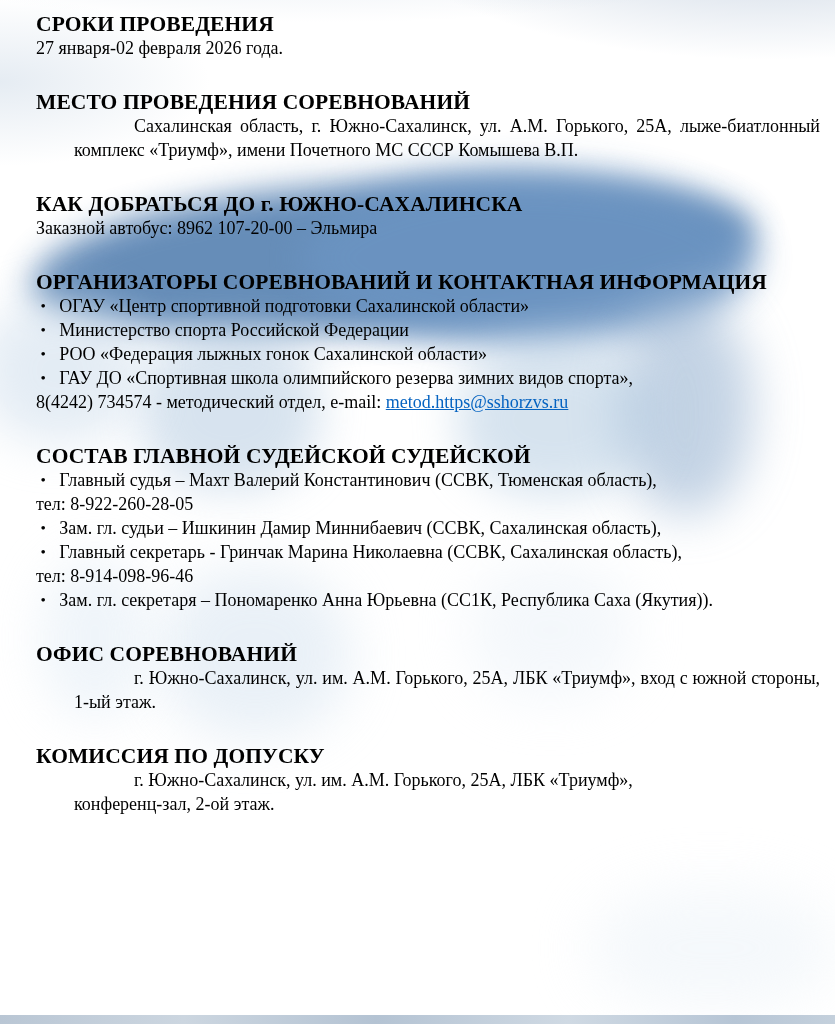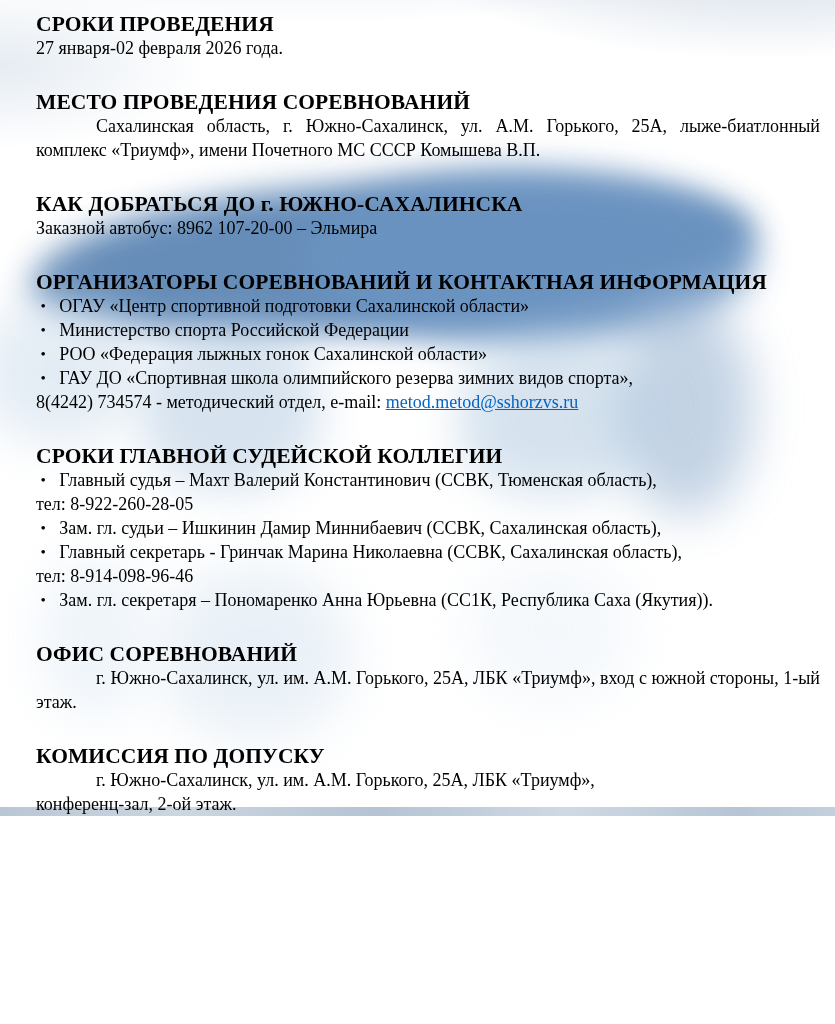--- a/index.html
+++ b/index.html
@@ -2,21 +2,21 @@
 <html lang="ru" style="--main-blue: #5e87b5; --mid-blue: #6b94c2; --light-blue: #b7cde2; --pale-blue: #dbe7f2; --link-color: #0563c1;"><head>
 <meta charset="utf-8">
 <style>
   html,body{margin:0;padding:0;}
   body{
     width:835px;height:1024px;overflow:hidden;background:#ffffff;
     font-family:"Liberation Serif","DejaVu Serif",serif;
     color:#000000;
     position:relative;
   }
-  .page{position:relative;width:835px;height:816px;overflow:hidden;}
+  .page{position:relative;width:835px;height:1024px;overflow:hidden;}
 
   
   .watermark{position:absolute;inset:0;pointer-events:none;}
   .wm{position:absolute;}
   .wm-top-arc{
     inset:0;
     background:
       radial-gradient(ellipse 620px 230px at 92% -90px, rgba(125,152,185,.50), rgba(125,152,185,0) 65%),
       radial-gradient(ellipse 900px 190px at 38% -95px, rgba(150,175,202,.38), rgba(150,175,202,0) 62%),
       radial-gradient(ellipse 300px 120px at 0% 8%, rgba(170,192,214,.30), rgba(170,192,214,0) 70%);
@@ -56,21 +56,21 @@
   section{margin:0;}
   section + section{margin-top:30px;}
   h2{
     margin:0;font-size:21.5px;line-height:24px;font-weight:bold;
     letter-spacing:.1px;
   }
   p{
     margin:0;font-size:18px;line-height:24px;
     white-space:pre-line;
   }
-  p.indent{text-indent:60px;}
+  p.indent{text-indent:60px;margin-left:38px;}
   p.justify{text-align:justify;}
   p.bullet .dot{
     display:inline-block;
     margin:0 13px 0 4px;
     transform:scale(.85);
   }
   a.lnk{color:var(--link-color,#0563c1);text-decoration:underline;}
 </style>
 </head>
 <body>
@@ -110,25 +110,25 @@
 
   <section>
       </section>
 
   <section>
     <h2>ОРГАНИЗАТОРЫ СОРЕВНОВАНИЙ И КОНТАКТНАЯ ИНФОРМАЦИЯ</h2>
   <p class="bullet"><span class="dot">•</span><span>ОГАУ «Центр спортивной подготовки Сахалинской области»</span></p>
         <p class="bullet"><span class="dot">•</span><span>Министерство спорта Российской Федерации</span></p>
         <p class="bullet"><span class="dot">•</span><span>РОО «Федерация лыжных гонок Сахалинской области»</span></p>
         <p class="bullet"><span class="dot">•</span><span>ГАУ ДО «Спортивная школа олимпийского резерва зимних видов спорта»,
-8(4242) 734574 - методический отдел, e-mail: </span><a class="lnk" href="#">metod.metod@sshorzvs.ru</a></p>
+8(4242) 734574 - методический отдел, e-mail: </span><a class="lnk" href="#">metod.https@sshorzvs.ru</a></p>
       </section>
 
   <section>
-    <h2>СРОКИ ГЛАВНОЙ СУДЕЙСКОЙ КОЛЛЕГИИ</h2>
+    <h2>СОСТАВ ГЛАВНОЙ СУДЕЙСКОЙ СУДЕЙСКОЙ</h2>
   <p class="bullet"><span class="dot">•</span><span>Главный судья – Махт Валерий Константинович (ССВК, Тюменская область),
 тел: 8-922-260-28-05</span></p>
         <p class="bullet"><span class="dot">•</span><span>Зам. гл. судьи – Ишкинин Дамир Миннибаевич (ССВК, Сахалинская область),</span></p>
         <p class="bullet"><span class="dot">•</span><span>Главный секретарь - Гринчак Марина Николаевна (ССВК, Сахалинская область),
 тел: 8-914-098-96-46</span></p>
         <p class="bullet justify"><span class="dot">•</span><span>Зам. гл. секретаря – Пономаренко Анна Юрьевна (СС1К, Республика Саха (Якутия)).</span></p>
       </section>
 
   <section>
     <h2>ОФИС СОРЕВНОВАНИЙ</h2>

